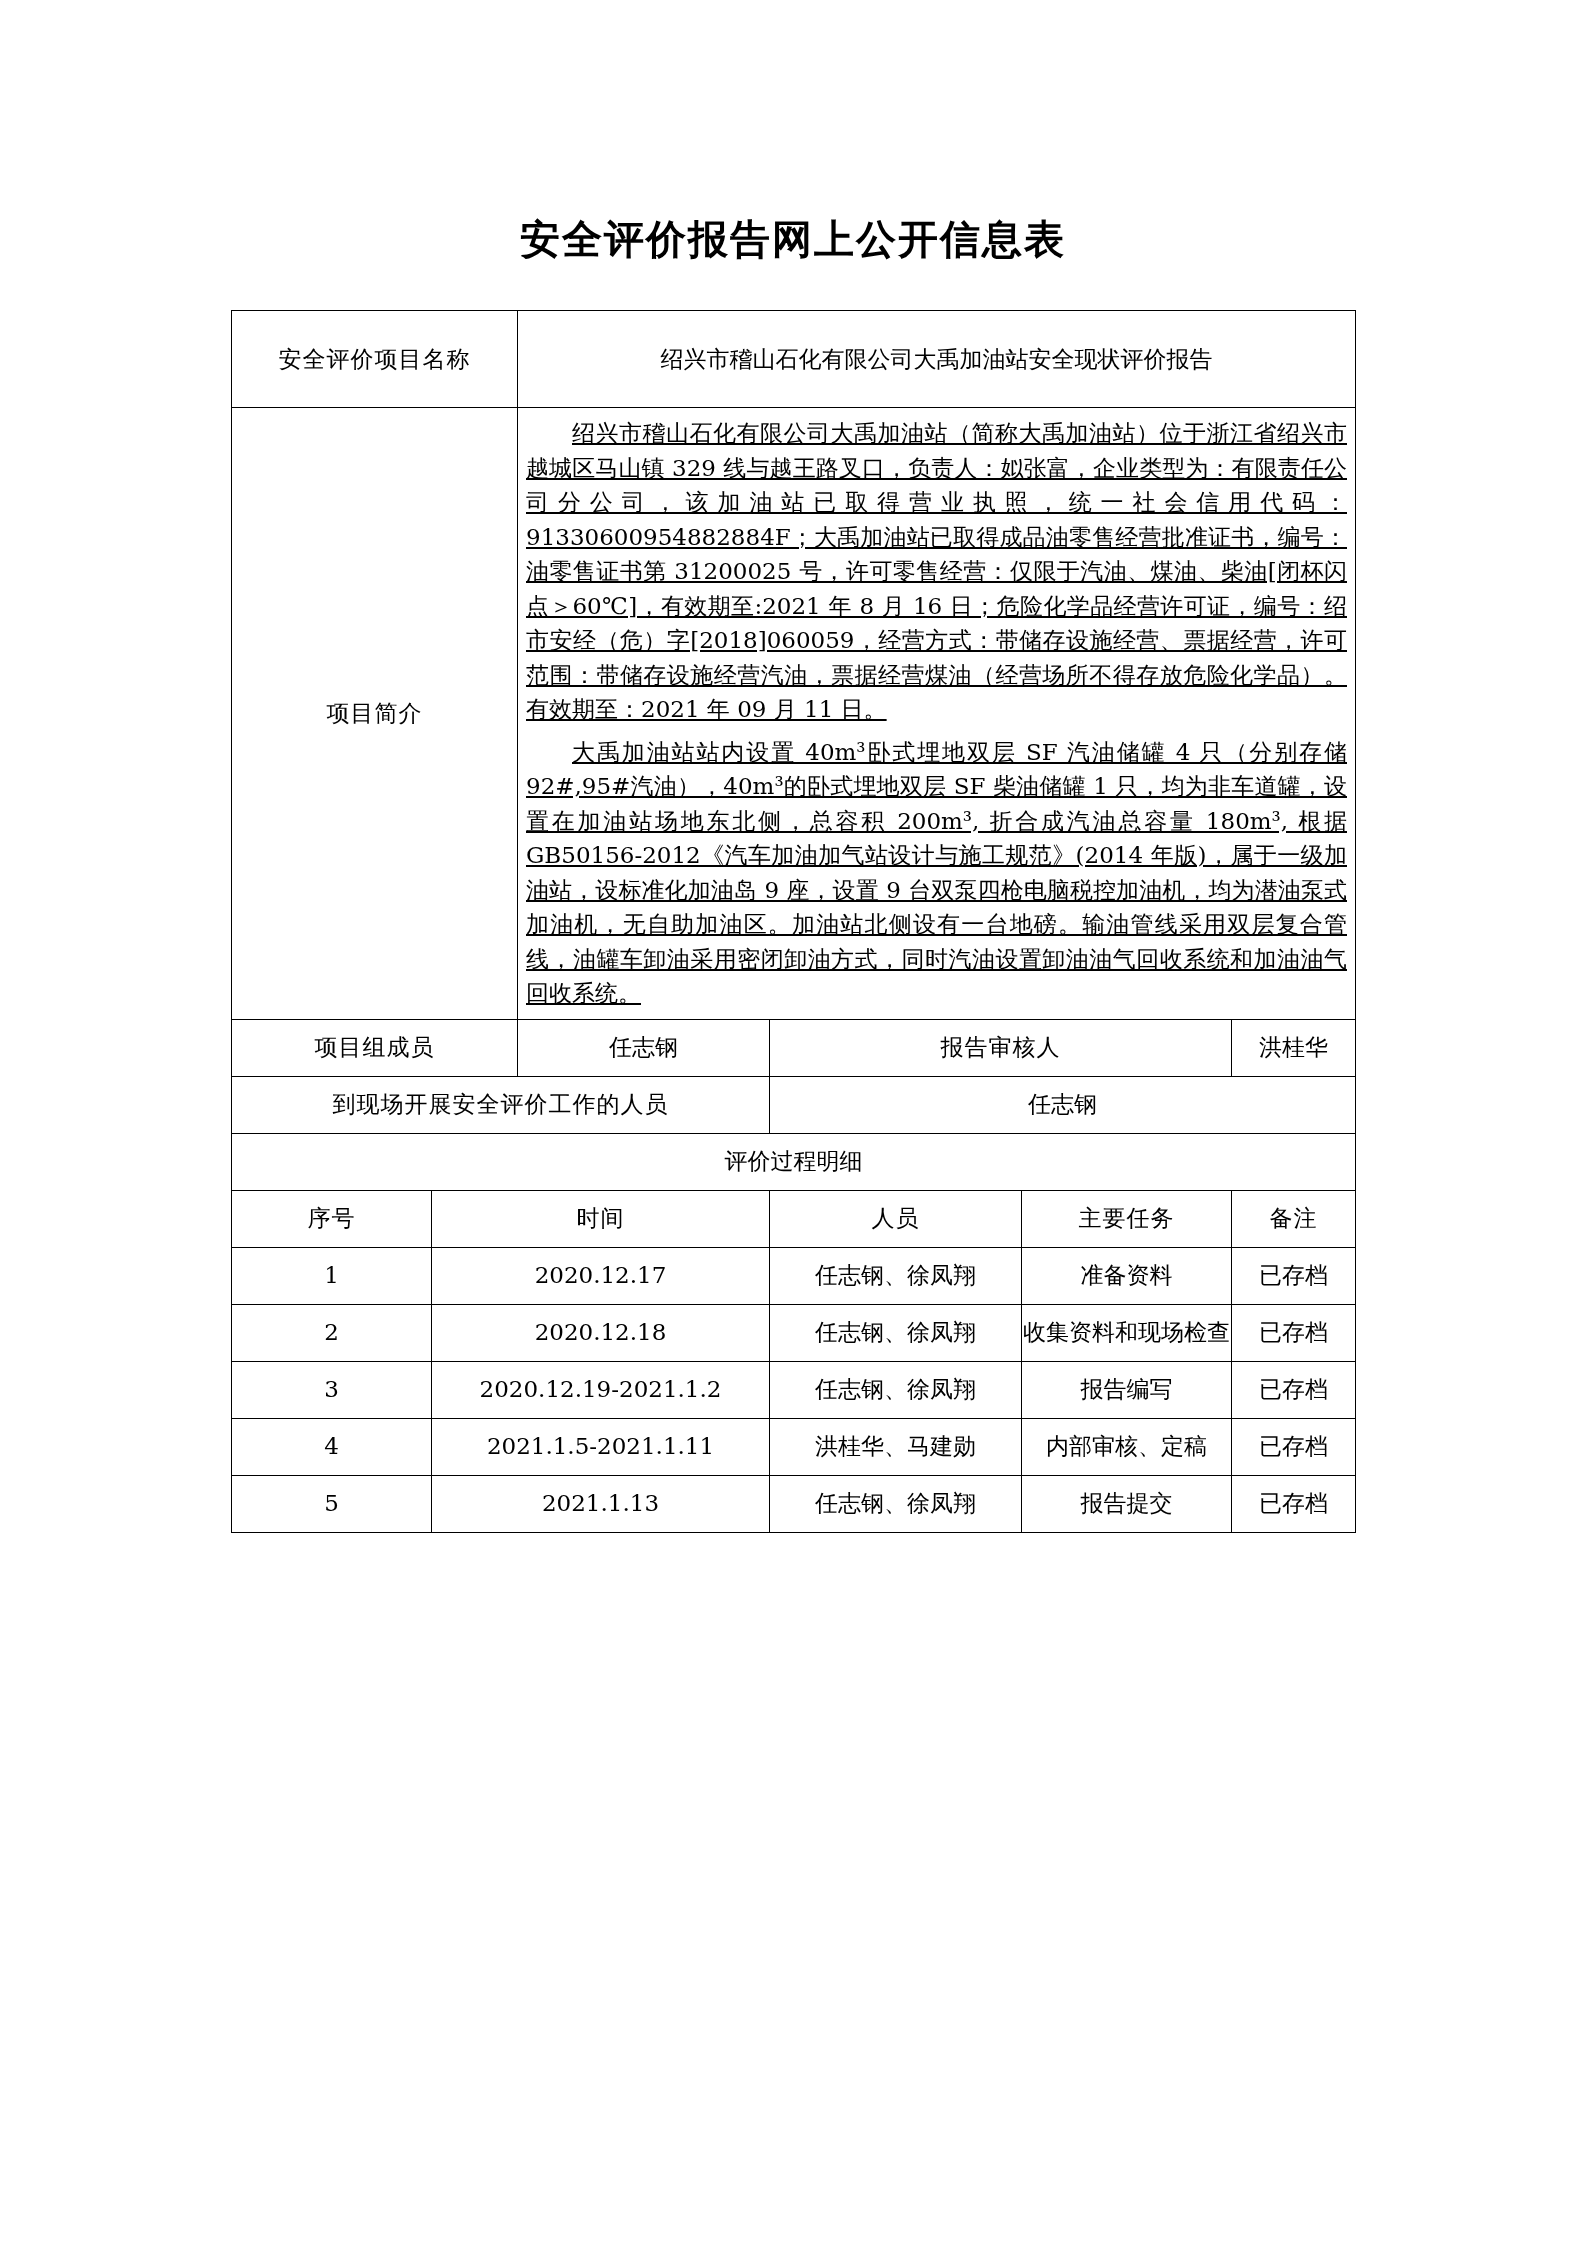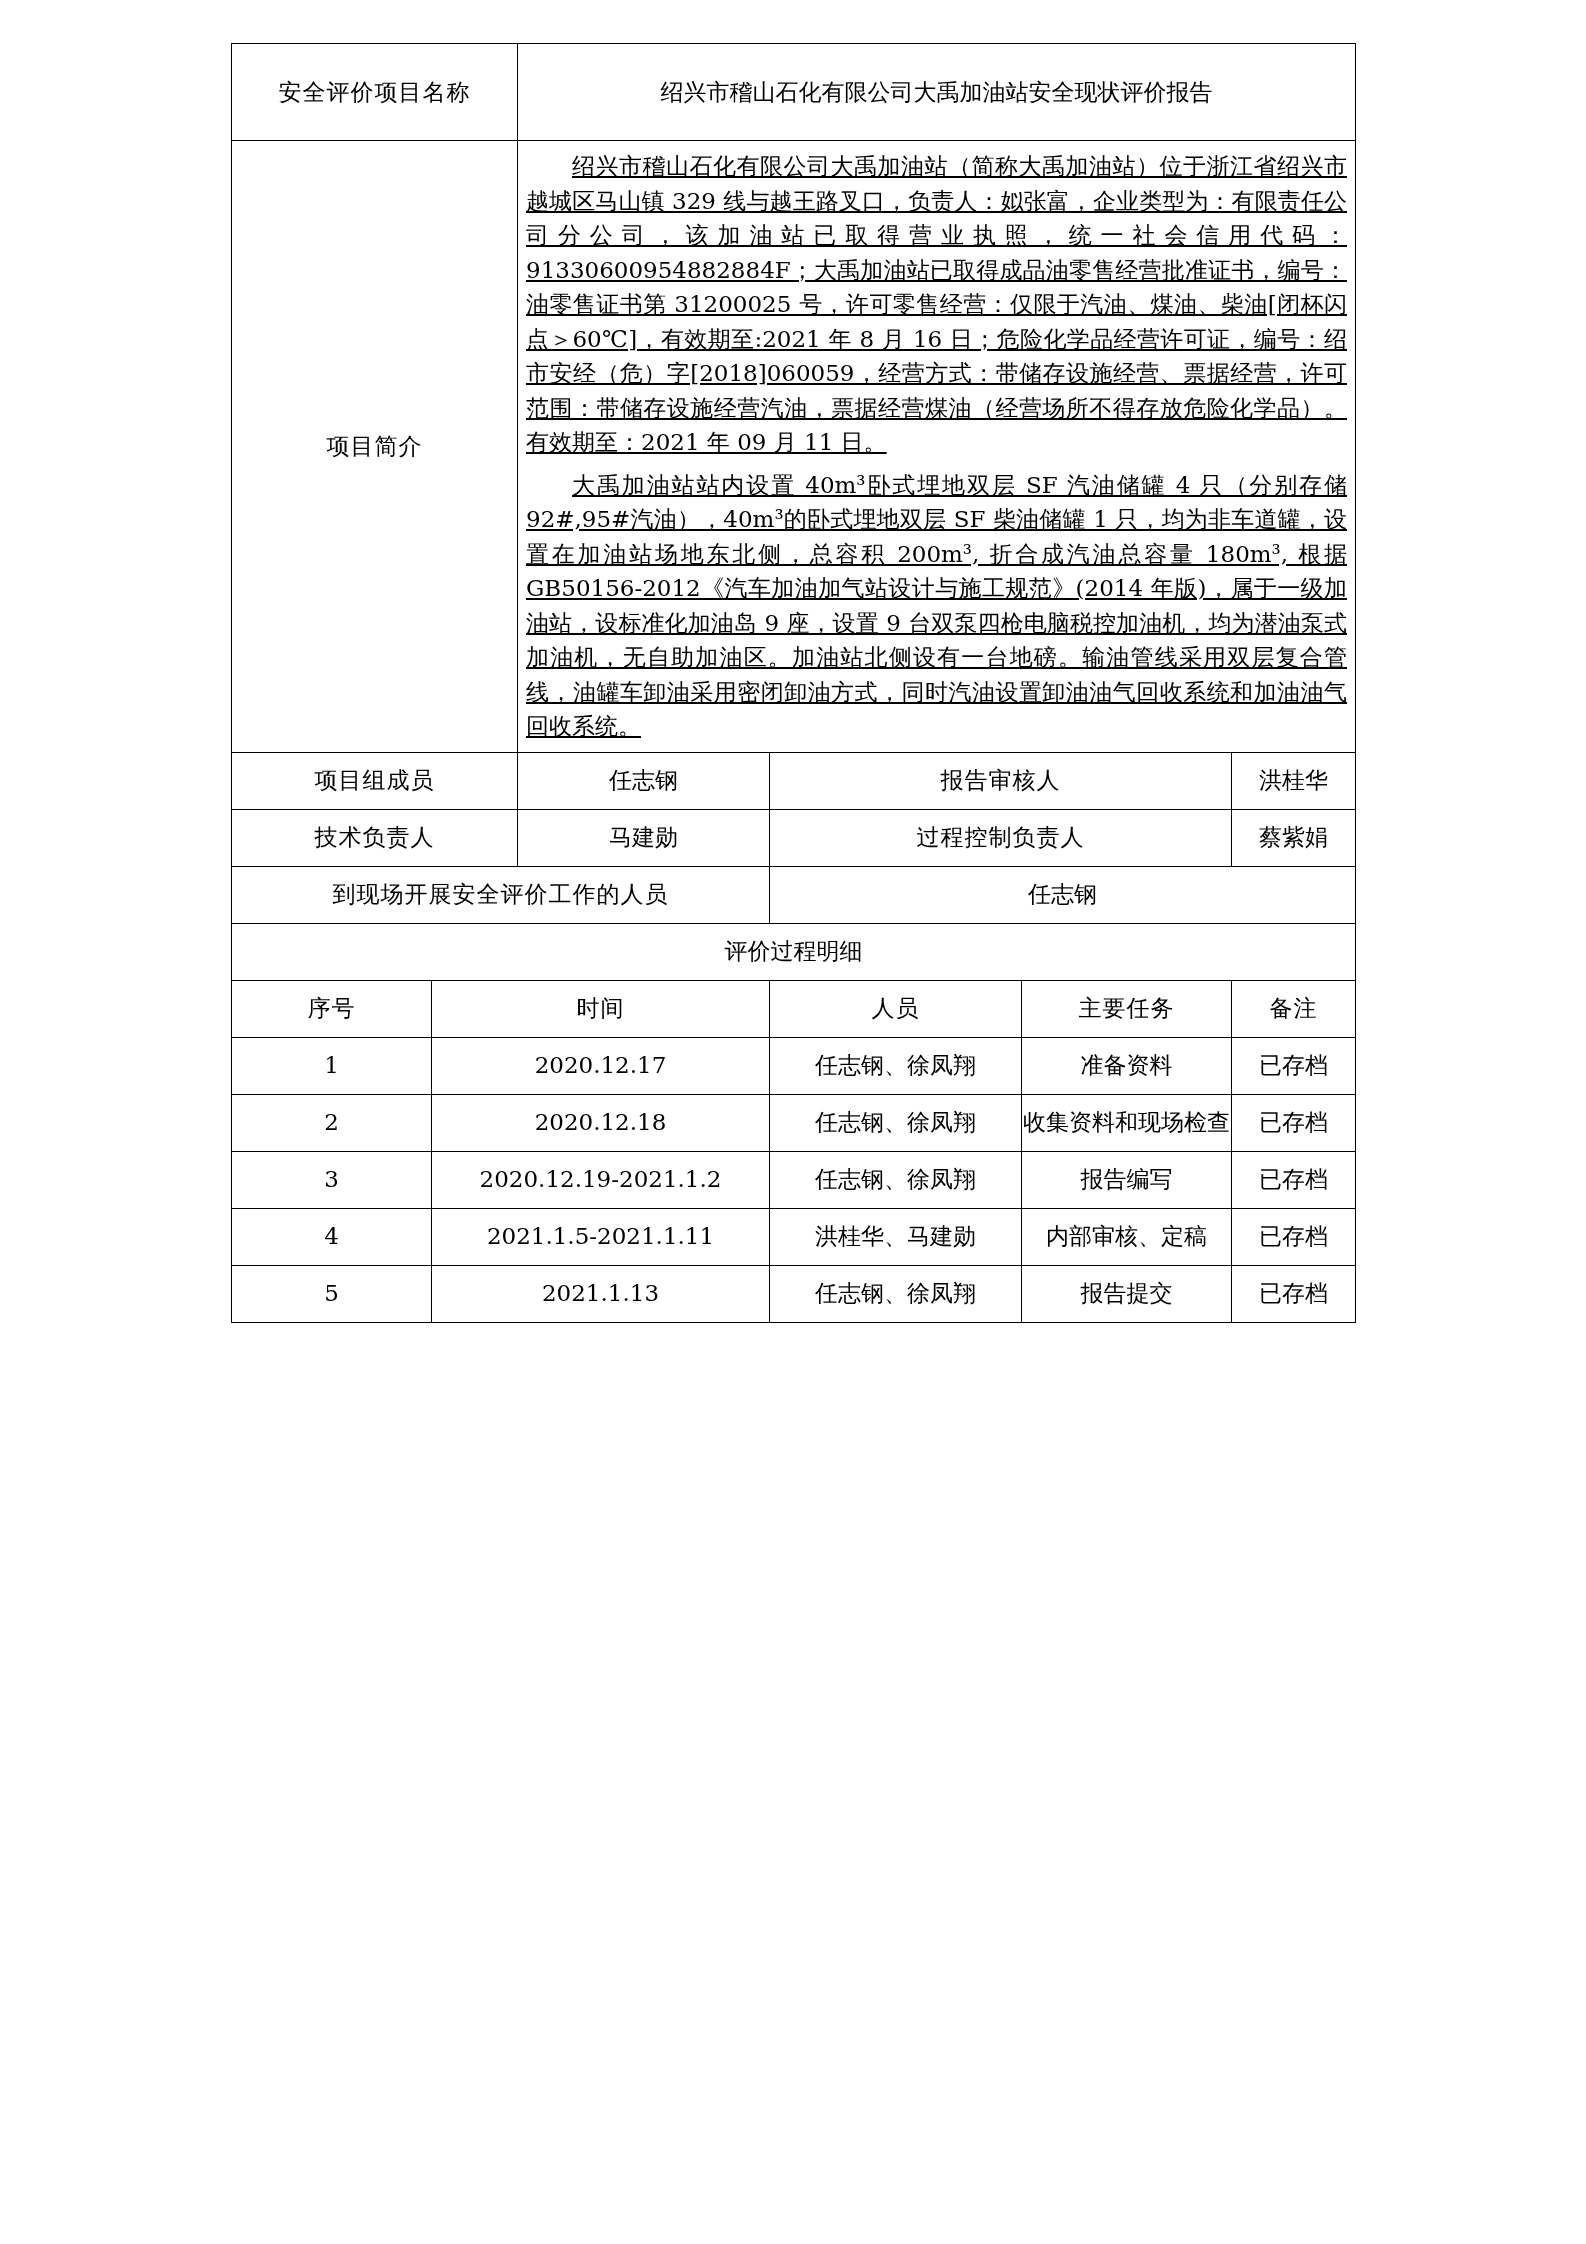--- a/index.html
+++ b/index.html
@@ -84,20 +84,21 @@
     font-size: 20.5px;
     margin-top: 44px;
   }
   .row-h td { height: 56px; }
 </style>
 </head>
 <body>
 
 <div class="page">
 
+  <h1 class="doc-title">安全评价报告网上公开信息表</h1>
 
   <div class="table-wrap">
     <table class="main">
       <colgroup>
         <col style="width:200px">
         <col style="width:86px">
         <col style="width:252px">
         <col style="width:252px">
         <col style="width:210px">
         <col style="width:124px">
@@ -119,26 +120,20 @@
       </tr>
 
 
       <tr class="row-h">
         <td colspan="2" class="cellpad label-cell">项目组成员</td>
         <td class="cellpad">任志钢</td>
         <td colspan="2" class="cellpad label-cell">报告审核人</td>
         <td class="cellpad">洪桂华</td>
       </tr>
 
-      <tr class="row-h">
-        <td colspan="2" class="cellpad label-cell">技术负责人</td>
-        <td class="cellpad">马建勋</td>
-        <td colspan="2" class="cellpad label-cell">过程控制负责人</td>
-        <td class="cellpad">蔡紫娟</td>
-      </tr>
 
       <tr class="row-h">
         <td colspan="3" class="cellpad label-cell">到现场开展安全评价工作的人员</td>
         <td colspan="3" class="cellpad">任志钢</td>
       </tr>
 
       <tr class="row-h">
         <td colspan="6" class="cellpad sub-table-title">评价过程明细</td>
       </tr>
 

